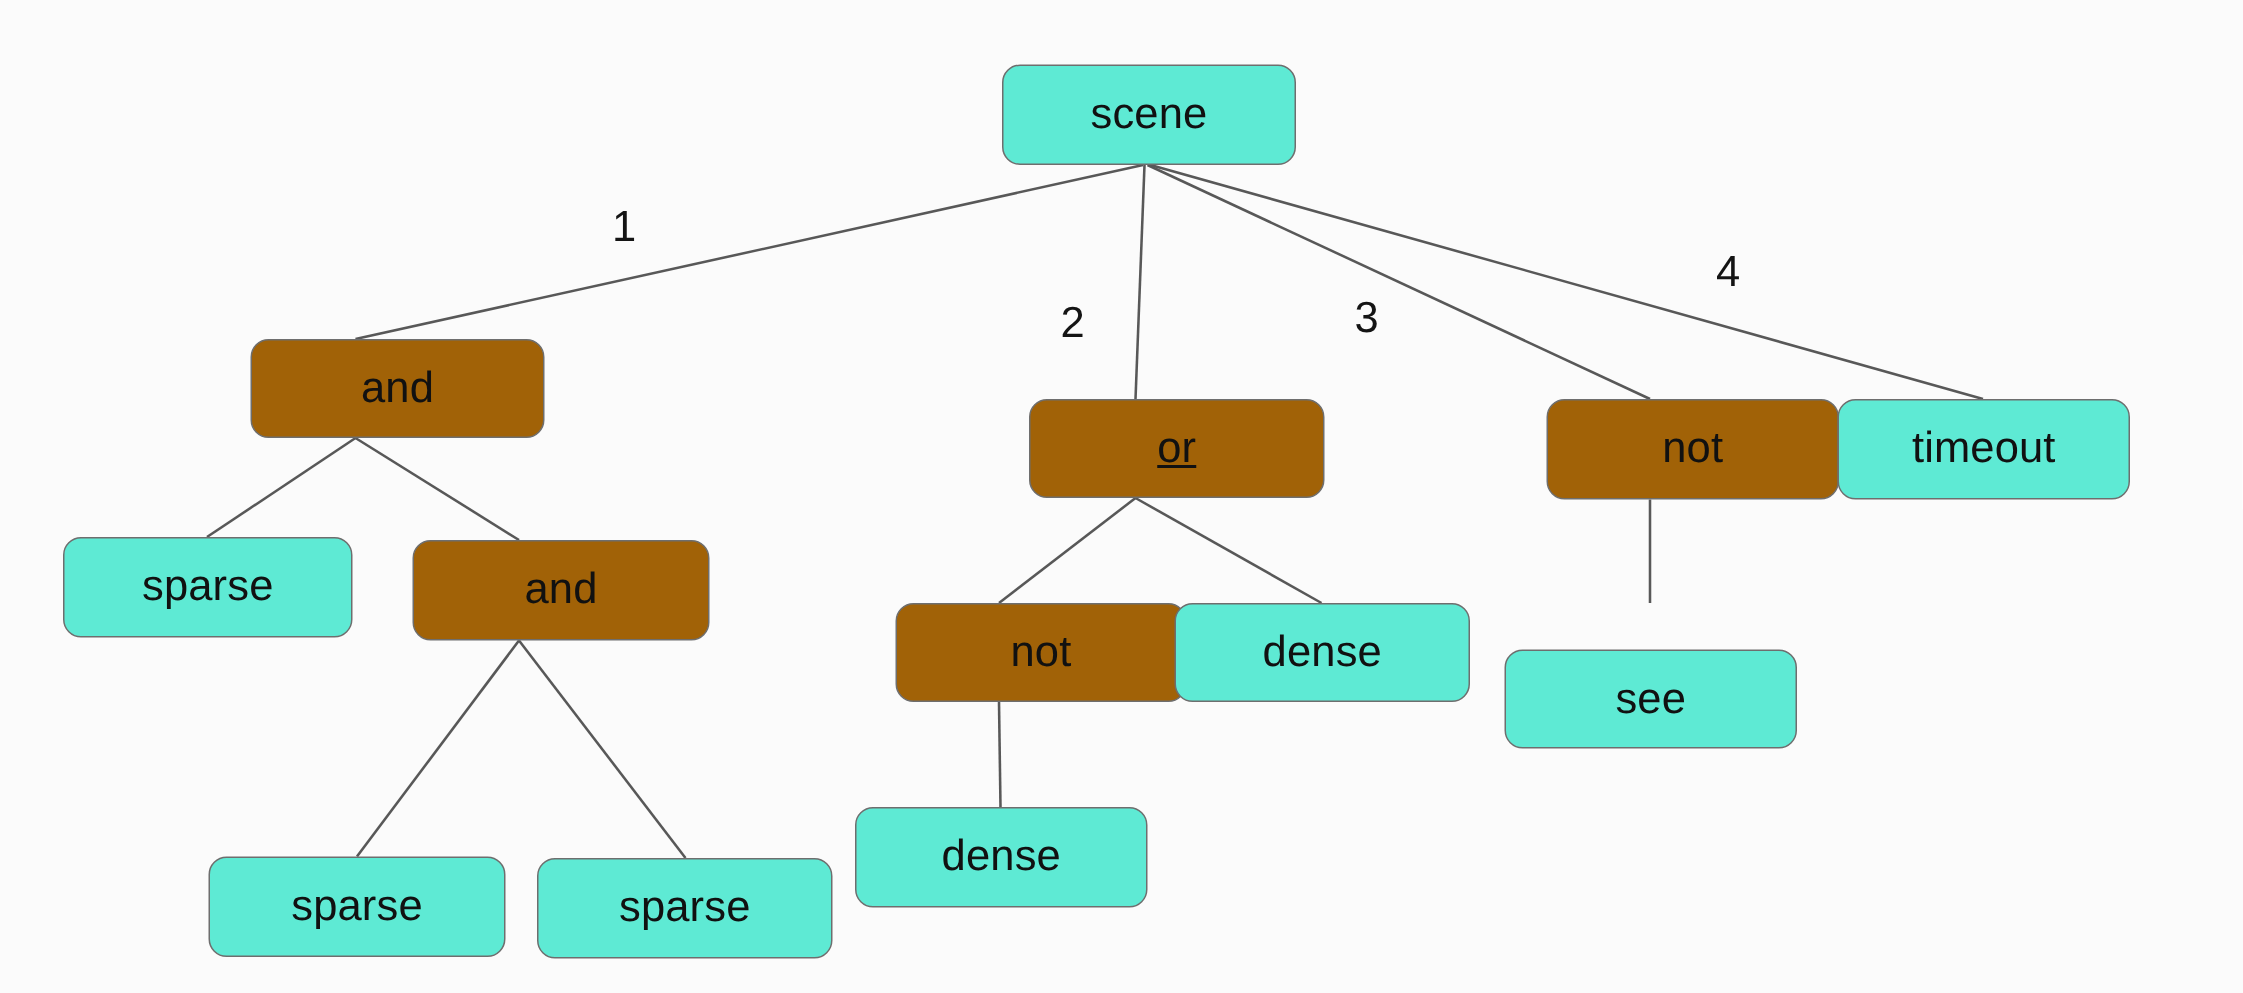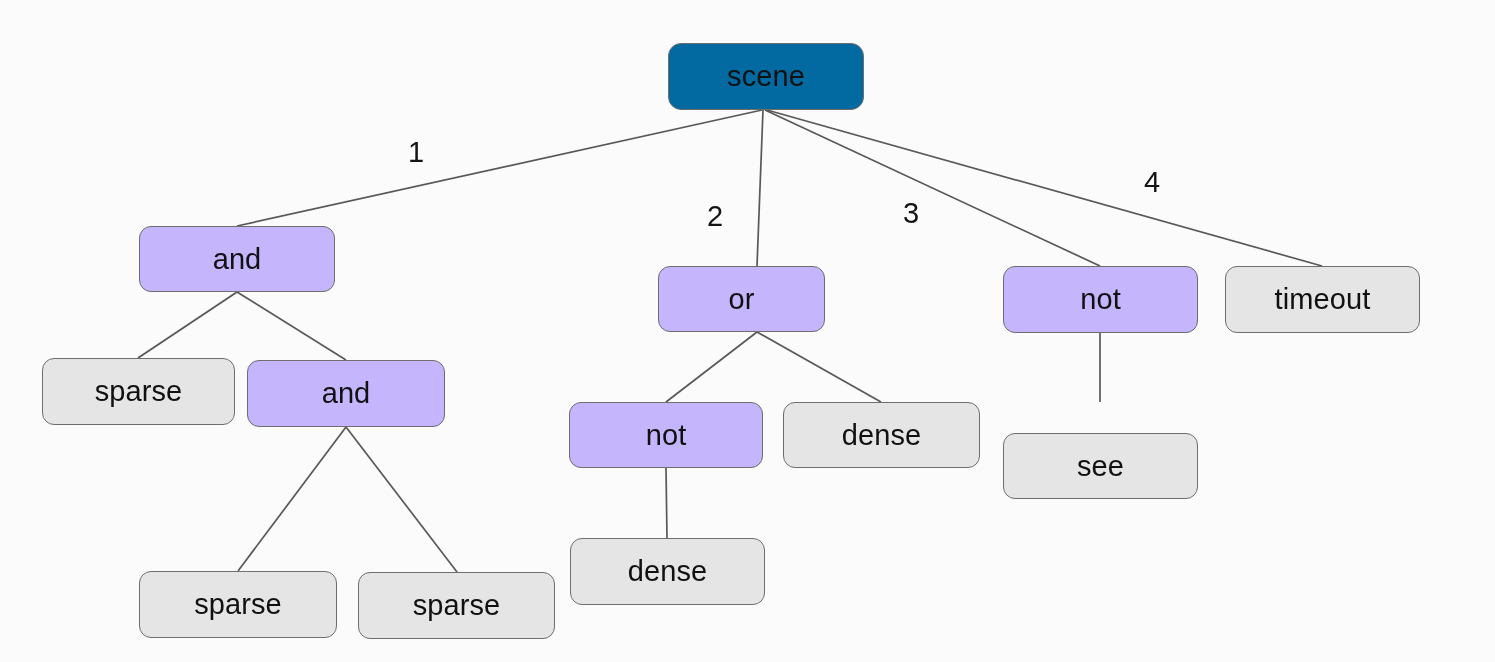--- a/index.html
+++ b/index.html
@@ -29,23 +29,23 @@
     border-radius: 12px;
     display: flex;
     align-items: center;
     justify-content: center;
     color: #111111;
     font-size: 29px;
     line-height: 1;
     letter-spacing: 0.1px;
     white-space: nowrap;
   }
-  .node-root   { background: #0369a1; border-radius: 13px; }
-  .node-op     { background: #c4b5fd; }
-  .node-leaf   { background: #e5e5e5; }
+  .node-root   { background: #5eead4; }
+  .node-op     { background: #a16207; margin-left: 28px; }
+  .node-leaf   { background: #5eead4; }
   .node-label  { pointer-events: none; }
   .edge-label {
     position: absolute;
     color: #141414;
     font-size: 29px;
     line-height: 1;
     transform: translate(-50%, -50%);
     white-space: nowrap;
   }
 </style>
@@ -67,21 +67,21 @@
       <line x1="666" y1="468" x2="667" y2="538" stroke="#585858" stroke-width="1.7"></line>
       <line x1="1100" y1="333" x2="1100" y2="402" stroke="#585858" stroke-width="1.7"></line>
     </svg>
   <div id="node-layer">
       <div class="node node-root" style="left: 668px; top: 43px; width: 196px; height: 67px;">
         <span class="node-label">scene</span>
       </div>
       <div class="node node-op" style="left: 139px; top: 226px; width: 196px; height: 66px;">
         <span class="node-label">and</span>
       </div>
-      <div class="node node-op" style="left: 658px; top: 266px; width: 167px; height: 66px;">
+      <div class="node node-op" style="left: 658px; top: 266px; width: 197px; height: 66px; text-decoration: underline;">
         <span class="node-label">or</span>
       </div>
       <div class="node node-op" style="left: 1003px; top: 266px; width: 195px; height: 67px;">
         <span class="node-label">not</span>
       </div>
       <div class="node node-leaf" style="left: 1225px; top: 266px; width: 195px; height: 67px;">
         <span class="node-label">timeout</span>
       </div>
       <div class="node node-leaf" style="left: 42px; top: 358px; width: 193px; height: 67px;">
         <span class="node-label">sparse</span>

